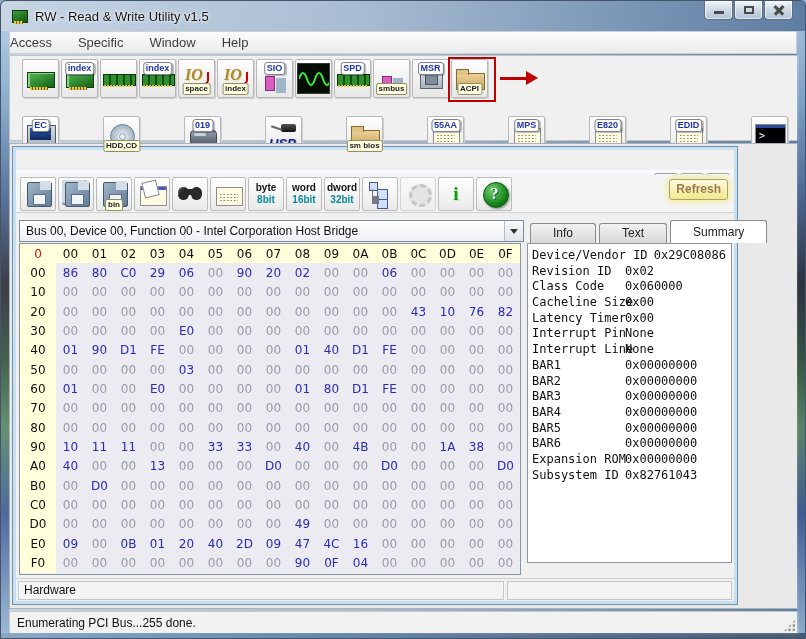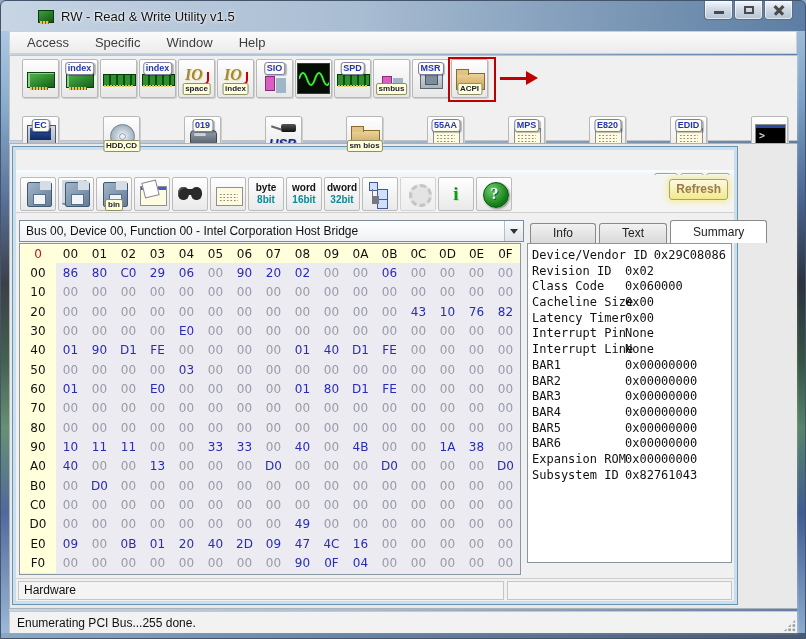--- a/index.html
+++ b/index.html
@@ -10,36 +10,36 @@
   .frame { position:absolute; inset:0; border-radius:6px 6px 0 0;
     background:linear-gradient(to right,#c7d5e4,#a8bcd2 45%,#7e9ab8 75%,#5d7da2);
     border:1px solid #44556b; }
   .edge { position:absolute; width:8px; top:30px; bottom:5px; opacity:.85;
     background:linear-gradient(180deg,#a9c6e2 0%,#7fa6c9 12%,#45608c 28%,#23242c 42%,#2e4d34 55%,#55855f 66%,#3a5690 80%,#93b4d4 100%); }
   .edge.left{left:0;} .edge.right{right:0;}
   .edge.bottom { left:0; right:0; top:auto; bottom:0; width:auto; height:5px;
     background:linear-gradient(90deg,#7fa0c0,#5d7da2 40%,#41536e); }
 
   
-  .titlebar { position:absolute; left:0; top:0; right:0; height:30px; display:flex; align-items:center; padding-left:10px;margin-left:26px; }
+  .titlebar { position:absolute; left:0; top:0; right:0; height:30px; display:flex; align-items:center; padding-left:10px; }
   .app-ico { width:18px; height:15px; position:relative; margin-right:6px; }
   .app-ico::before{content:"";position:absolute;left:1px;top:1px;width:14px;height:11px;background:linear-gradient(150deg,#3aa03a,#155515);border:1px solid #0a3a0a;}
   .app-ico::after{content:"";position:absolute;left:3px;bottom:0;width:9px;height:3px;background:repeating-linear-gradient(90deg,#e8c63f 0 2px,#7a6014 2px 3px);}
   .title-text { font-size:13px; color:#111; text-shadow:0 0 4px #fff,0 0 2px #fff; }
   .winbtns { position:absolute; top:0; right:12px; display:flex; }
   .wbtn { width:29px; height:19px; border:1px solid #5d6e85; border-top:none; background:linear-gradient(#f4f8fc,#cfdae6 45%,#b4c4d4);
     border-radius:0 0 4px 4px; margin-left:1px; position:relative; box-shadow:inset 0 0 0 1px rgba(255,255,255,.6); }
   .g-min{position:absolute;left:9px;bottom:5px;width:10px;height:3px;background:#4a4a4a;}
   .g-max{position:absolute;left:9px;top:5px;width:10px;height:8px;border:2px solid #4a4a4a;}
   .g-x1,.g-x2{position:absolute;left:8px;top:8px;width:12px;height:2.5px;background:#4a4a4a;}
   .g-x1{transform:rotate(45deg);} .g-x2{transform:rotate(-45deg);}
 
   
   .menubar { position:absolute; left:8px; right:8px; top:30px; height:23px;
-    background:linear-gradient(#fbfbfb,#ebebeb); border:1px solid #c9d0d8; display:flex; align-items:center; gap:26px; padding-left:17px; }
+    background:linear-gradient(#fbfbfb,#ebebeb); border:1px solid #c9d0d8; display:flex; align-items:center; gap:26px; padding-left:0; }
   .menu-item { font-size:13px; color:#3d3d3d; }
 
   
   .toolpanel { position:absolute; left:8px; top:54px; width:790px; height:86px;
     background:#f0f0f0; border:1px solid #c3c3c3; }
   .tb-row { position:absolute; left:12px; display:flex; gap:2px;align-items:flex-end; }
   #tb-row1 { top:3px; } #tb-row2 { top:60px;gap:44px; }
   .tbtn { width:37px; height:39px; border:1px solid #b8b8b8; border-radius:2px;
     background:linear-gradient(#fefefe,#e7e7e7); box-shadow:1px 1px 0 #cfcfcf;
     display:flex; align-items:center; justify-content:center; position:relative; }

